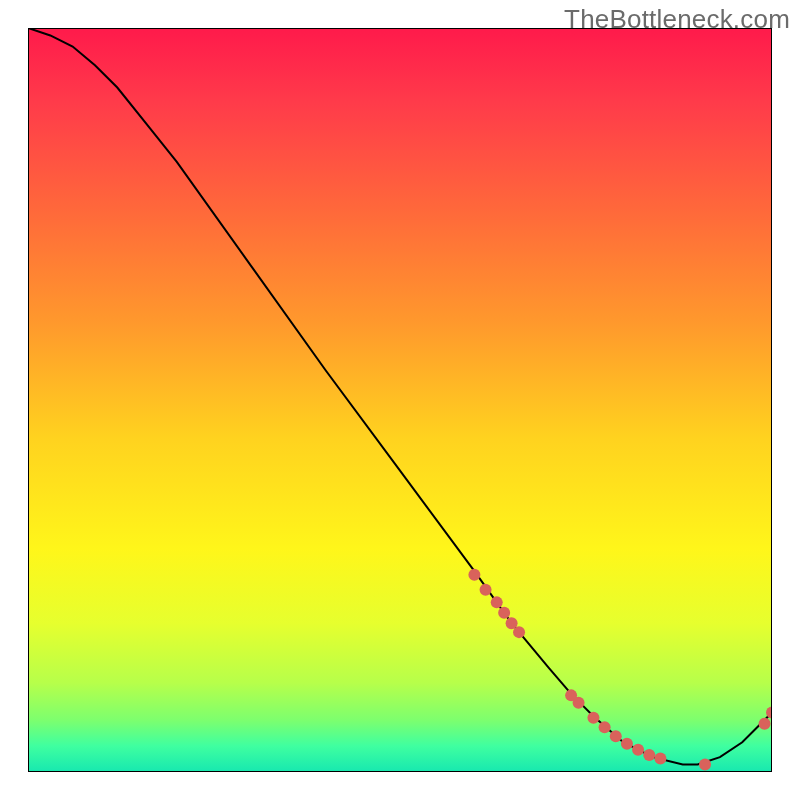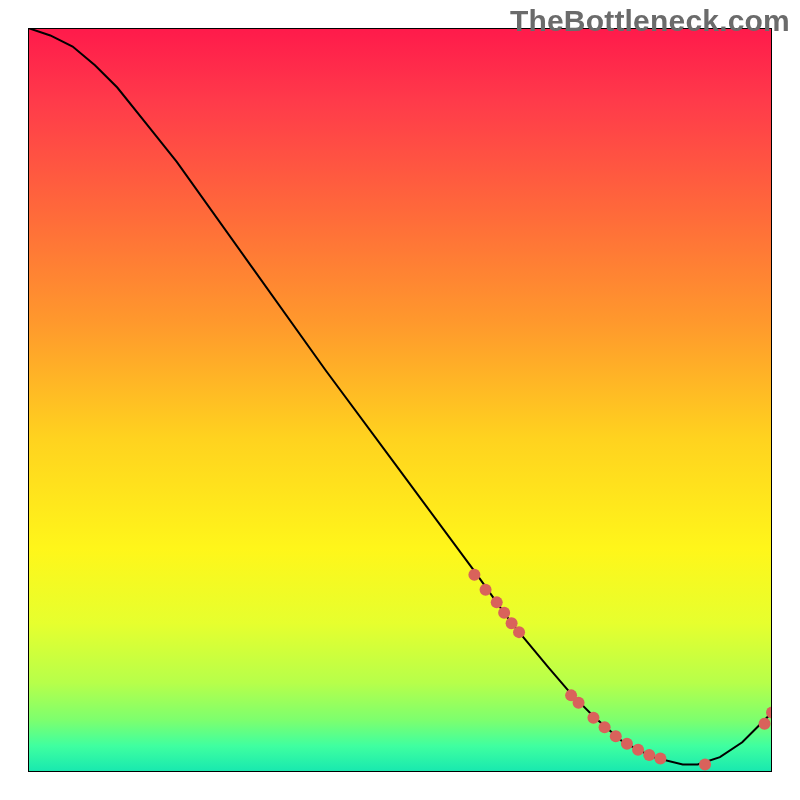--- a/index.html
+++ b/index.html
@@ -13,22 +13,22 @@
   }
   .wrap {
     position: relative;
     width: 800px;
     height: 800px;
   }
   .watermark {
     position: absolute;
     top: 4px;
     right: 10px;
-    font-size: 30px;
-    font-weight: 700;
+    font-size: 26px;
+    font-weight: 400;
     color: #6b6b6b;
     letter-spacing: 0.2px;
     z-index: 10;
   }
   .plot {
     position: absolute;
     left: 28px;
     top: 28px;
     width: 744px;   
     height: 744px;

